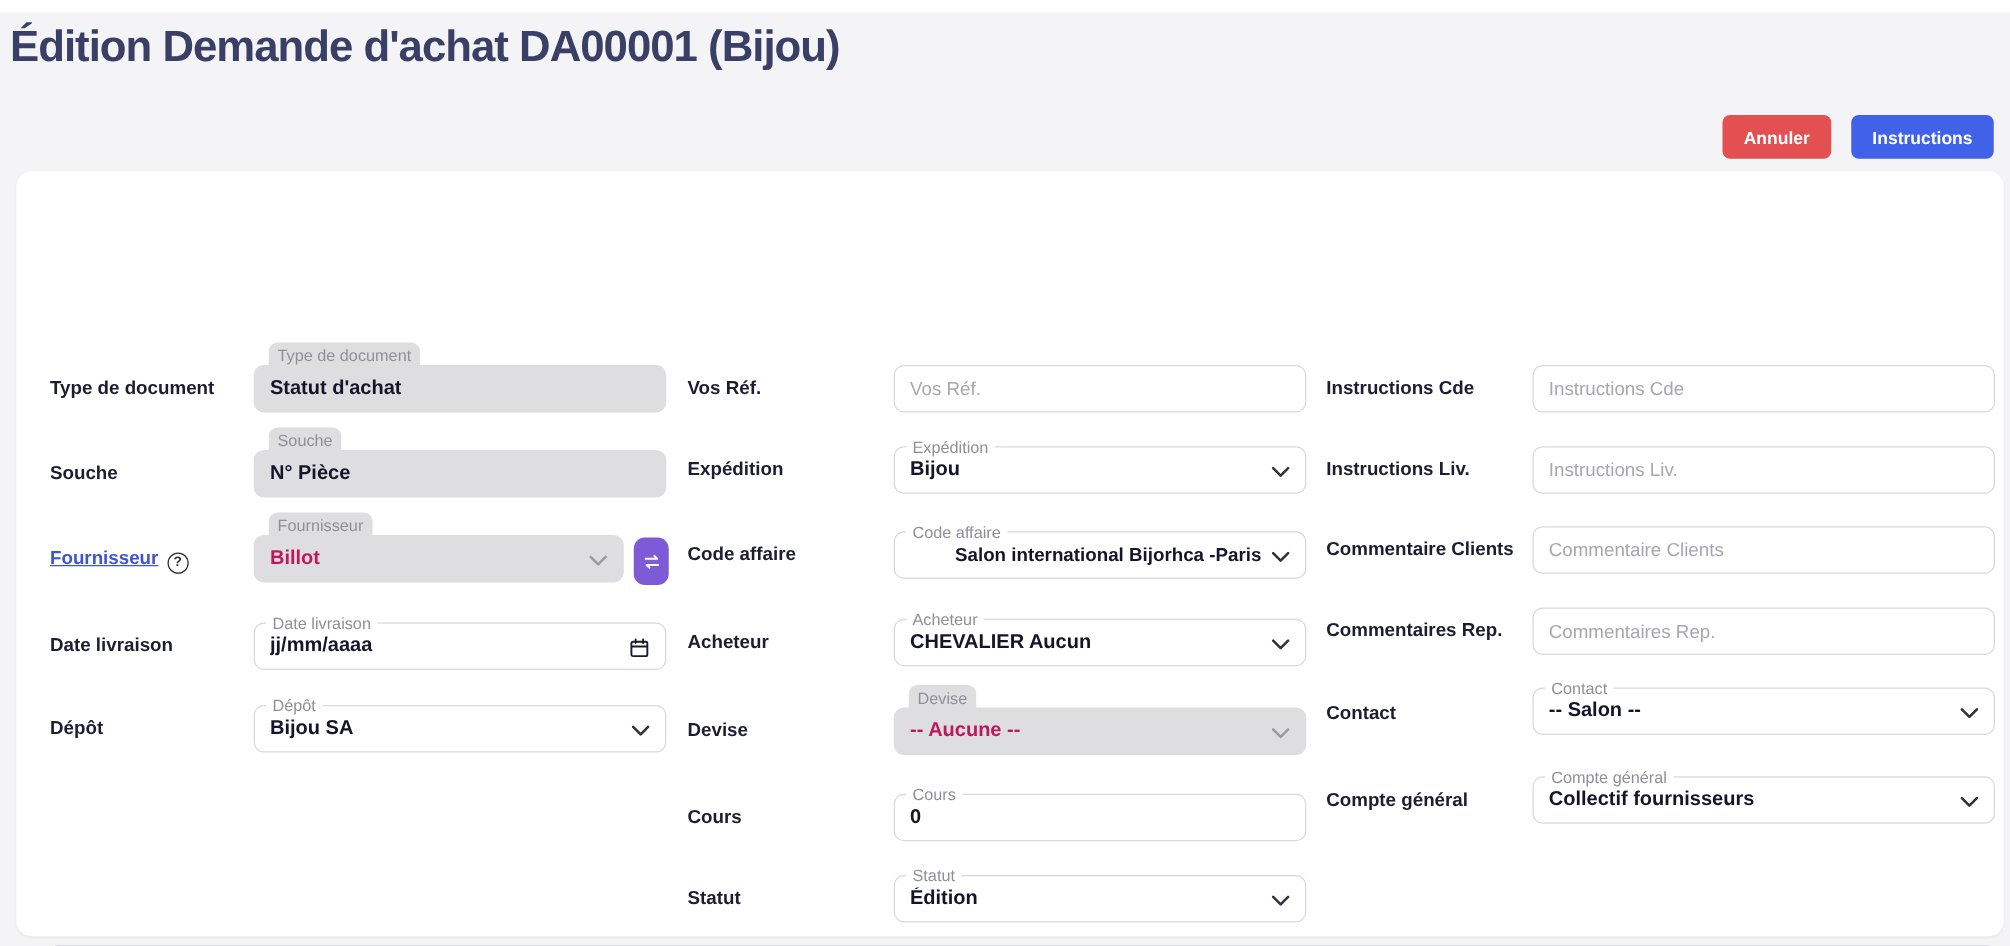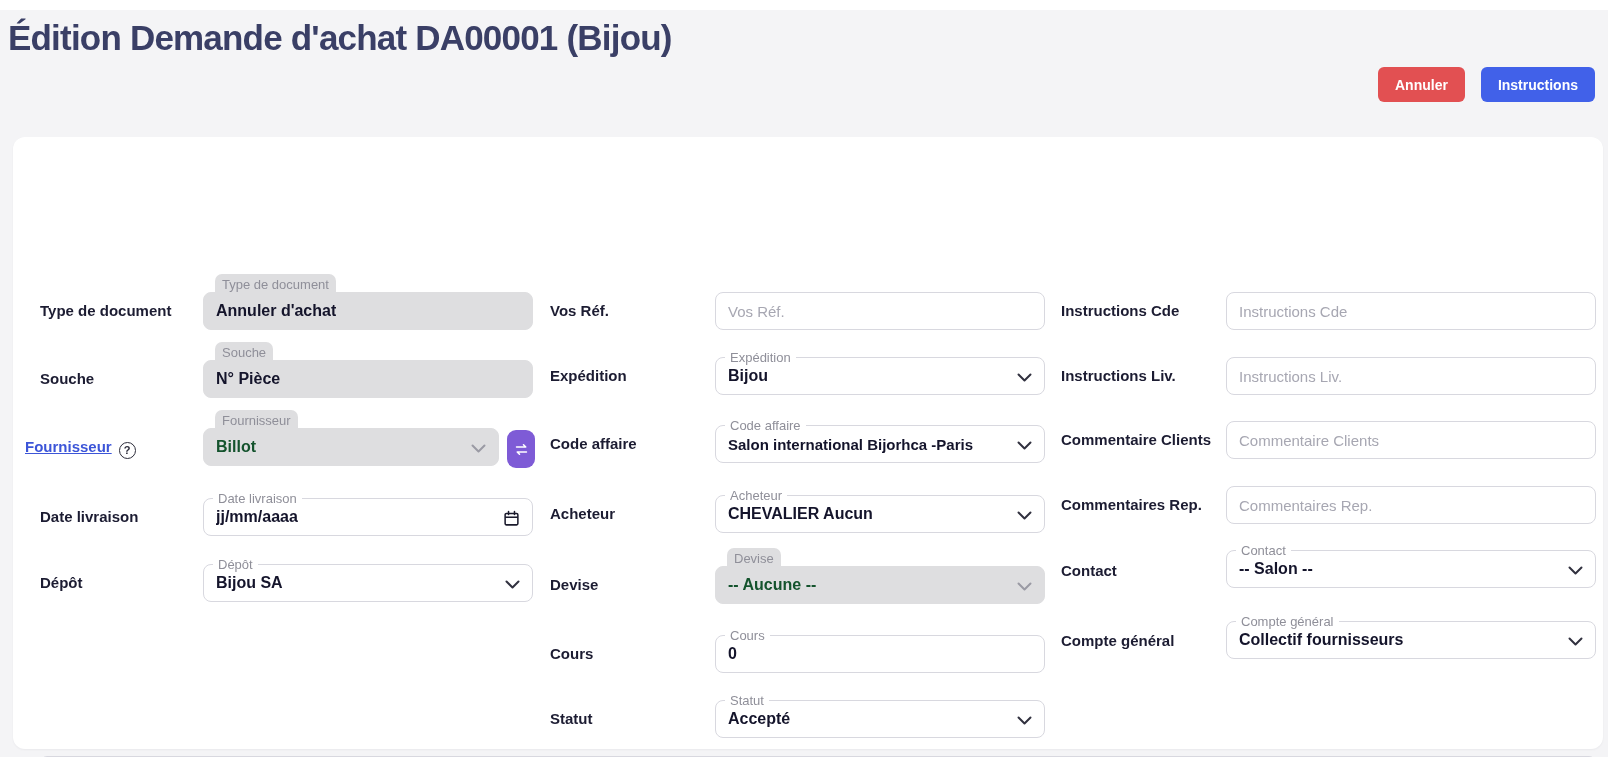--- a/index.html
+++ b/index.html
@@ -10,21 +10,21 @@
     position:relative;
     overflow:hidden;
     color:#15152d;
   }
   .top-strip { position:absolute; left:0; top:0; width:1608px; height:10px; background:#ffffff; }
   .page-title {
     position:absolute; left:8px; top:18px;
     font-size:35px; font-weight:800; letter-spacing:-0.8px;
     color:#3a3f66;
   }
-  .actions { position:absolute; top:67px; right:13px; display:flex; gap:16px; }
+  .actions { position:absolute; top:92px; right:13px; display:flex; gap:16px; }
   .btn { border:none; border-radius:6px; height:35px; padding:0 17px;
          font-family:inherit; font-size:14px; font-weight:700; color:#fff; cursor:pointer; }
   .btn-cancel { background:#e25052; }
   .btn-save { background:#4161e9; }
 
   .card {
     position:absolute; left:13px; top:137px; width:1590px; height:612px;
     background:#ffffff; border-radius:12px;
     box-shadow:0 1px 2px rgba(30,30,60,0.05);
   }
@@ -45,21 +45,21 @@
   .field .float {
     position:absolute; top:-9px; left:9px; background:#fff; padding:0 5px;
     font-size:13px; font-weight:500; color:#8f8f99; line-height:17px; white-space:nowrap;
   }
   .field .value { font-size:16px; font-weight:700; color:#14142b; white-space:nowrap; overflow:hidden; }
   .field.disabled { background:#dedee0; border-color:#dedee0; }
   .field.disabled .float {
     background:#dedee0; top:-19px; left:11px; padding:2px 7px 3px;
     border-radius:7px 7px 0 0; color:#8f8f99;
   }
-  .field.disabled .value.muted { color:#14532d; }
+  .field.disabled .value.muted { color:#be185d; }
   .field input {
     border:none; outline:none; background:transparent; width:100%;
     font-family:inherit; font-size:15px; font-weight:500; color:#14142b;
   }
   .field input::placeholder { color:#a7a7b2; font-weight:400; }
   .chev { position:absolute; right:12px; top:15px; }
 
   .refresh-btn {
     position:absolute; left:494px; top:293px; width:28px; height:38px;
     background:#7e5bd6; border:none; border-radius:9px; cursor:pointer;
@@ -80,29 +80,29 @@
 
 <div class="actions">
   <button class="btn btn-cancel">Annuler</button>
   <button class="btn btn-save">Instructions</button>
 </div>
 
 <div class="card">
 
   <div class="flabel" style="left:27px; top:165px;">Type de document</div>
   <div class="flabel" style="left:27px; top:233px;">Souche</div>
-  <div class="flabel" style="left:12px; top:301px;">
+  <div class="flabel" style="left:27px; top:301px;">
     <span class="link">Fournisseur</span><span class="help-badge">?</span>
   </div>
   <div class="flabel" style="left:27px; top:371px;">Date livraison</div>
   <div class="flabel" style="left:27px; top:437px;">Dépôt</div>
 
   <div class="field disabled" style="left:190px; top:155px; width:330px;">
     <span class="float">Type de document</span>
-    <span class="value">Annuler d'achat</span>
+    <span class="value">Statut d'achat</span>
   </div>
 
   <div class="field disabled" style="left:190px; top:223px; width:330px;">
     <span class="float">Souche</span>
     <span class="value">N° Pièce</span>
   </div>
 
   <div class="field disabled" style="left:190px; top:291px; width:296px;">
     <span class="float">Fournisseur</span>
     <span class="value muted">Billot</span>
@@ -149,21 +149,21 @@
   <div class="field" style="left:702px; top:220px; width:330px;">
     <span class="float">Expédition</span>
     <span class="value">Bijou</span>
     <svg class="chev" width="15" height="9" viewBox="0 0 15 9">
         <path d="M1.5 1.5l6 6 6-6" stroke="#31313f" stroke-width="2" fill="none" stroke-linecap="round" stroke-linejoin="round"></path>
       </svg>
   </div>
 
   <div class="field" style="left:702px; top:288px; width:330px;">
     <span class="float">Code affaire</span>
-    <span class="value" style="font-size:15px;">Salon international Bijorhca -Paris</span>
+    <span class="value" style="font-size:15px;margin-left:36px;">Salon international Bijorhca -Paris</span>
     <svg class="chev" width="15" height="9" viewBox="0 0 15 9">
         <path d="M1.5 1.5l6 6 6-6" stroke="#31313f" stroke-width="2" fill="none" stroke-linecap="round" stroke-linejoin="round"></path>
       </svg>
   </div>
 
   <div class="field" style="left:702px; top:358px; width:330px;">
     <span class="float">Acheteur</span>
     <span class="value">CHEVALIER Aucun</span>
     <svg class="chev" width="15" height="9" viewBox="0 0 15 9">
         <path d="M1.5 1.5l6 6 6-6" stroke="#31313f" stroke-width="2" fill="none" stroke-linecap="round" stroke-linejoin="round"></path>
@@ -178,21 +178,21 @@
       </svg>
   </div>
 
   <div class="field" style="left:702px; top:498px; width:330px;">
     <span class="float">Cours</span>
     <span class="value">0</span>
   </div>
 
   <div class="field" style="left:702px; top:563px; width:330px;">
     <span class="float">Statut</span>
-    <span class="value">Accepté</span>
+    <span class="value">Édition</span>
     <svg class="chev" width="15" height="9" viewBox="0 0 15 9">
         <path d="M1.5 1.5l6 6 6-6" stroke="#31313f" stroke-width="2" fill="none" stroke-linecap="round" stroke-linejoin="round"></path>
       </svg>
   </div>
 
   <div class="flabel" style="left:1048px; top:165px;">Instructions Cde</div>
   <div class="flabel" style="left:1048px; top:230px;">Instructions Liv.</div>
   <div class="flabel" style="left:1048px; top:294px;">Commentaire Clients</div>
   <div class="flabel" style="left:1048px; top:359px;">Commentaires Rep.</div>
   <div class="flabel" style="left:1048px; top:425px;">Contact</div>

